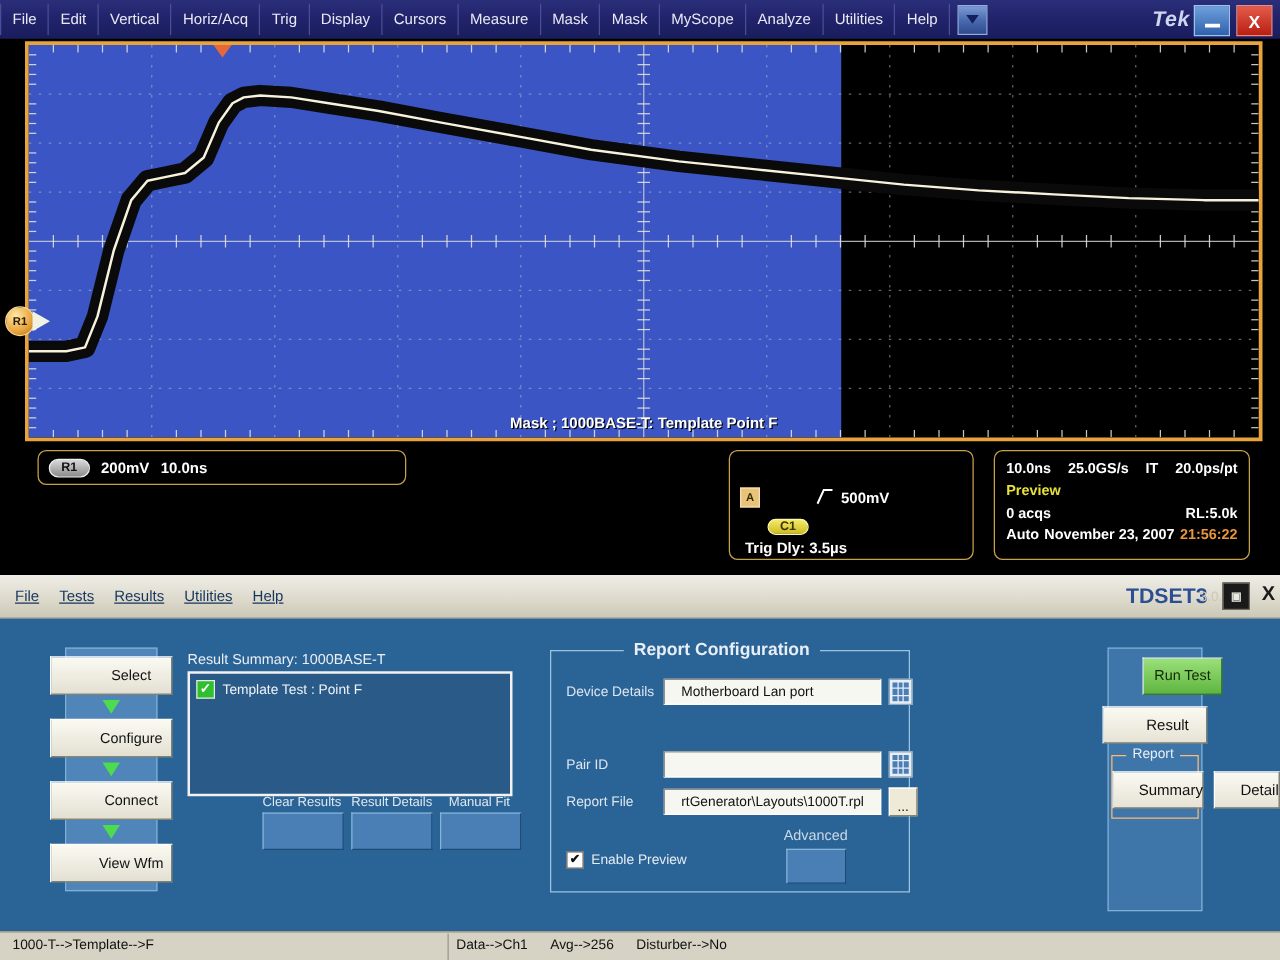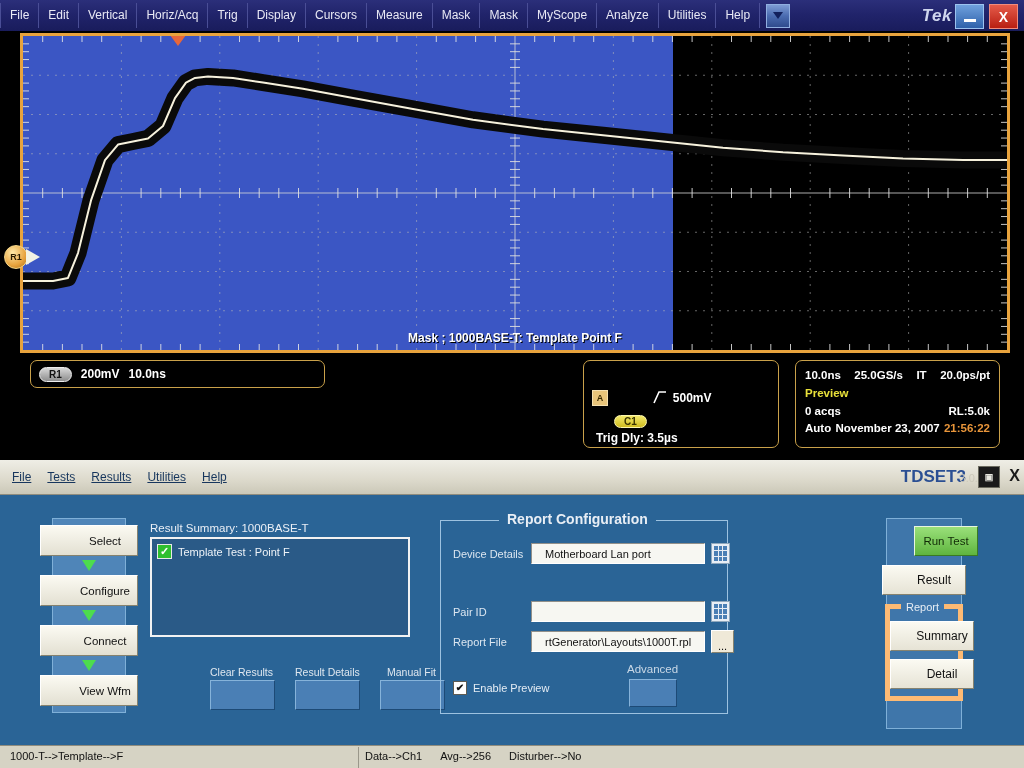--- a/index.html
+++ b/index.html
@@ -101,21 +101,21 @@
     border-top:11px solid #4ddc4d;margin:4px 0;}
 
   
   .res-panel{position:absolute;left:150px;top:522px;width:260px;}
   .res-title{color:#e9eef5;font-size:11.5px;margin-bottom:3px;}
   .res-list{height:100px;background:#2a5a87;border:2px solid #f2f2f2;padding:5px;box-sizing:border-box;}
   .res-item{display:flex;align-items:center;gap:6px;}
   .chk-green{width:13px;height:13px;background:#2fbf2f;border:1px solid #e8e8e8;
     display:flex;align-items:center;justify-content:center;color:#fff;font-size:11px;font-weight:bold;line-height:1;}
   .res-item span{color:#eef3f8;font-size:11px;}
-  .res-btnrow{position:absolute;left:210px;top:666px;display:flex;gap:22px;}
+  .res-btnrow{position:absolute;left:210px;top:636px;display:flex;gap:8px;}
   .rb{width:63px;}
   .rb-label{color:#dfe7ef;font-size:10.5px;text-align:center;margin-bottom:2px;white-space:nowrap;}
   .rb-box{width:63px;height:28px;background:#4a7fb5;border:1px solid #86b3da;
     border-right-color:#1d4a76;border-bottom-color:#1d4a76;}
 
   
   .rc-group{position:absolute;left:440px;top:520px;width:286px;height:192px;
     border:1px solid #9dc2e0;}
   .rc-legend{position:absolute;left:58px;top:-10px;background:#2a6496;padding:0 8px;
     color:#e8eef5;font-size:14px;font-weight:bold;}
@@ -141,22 +141,22 @@
   
   .rightcol{position:absolute;left:886px;top:518px;width:74px;height:202px;
     background:#3f76aa;border:1px solid #7fb0d8;display:flex;flex-direction:column;
     align-items:center;padding-top:7px;}
   .run-btn{width:62px;height:28px;background:linear-gradient(180deg,#9ae07a,#5fb53f);
     border:1px solid #e8f5e0;border-right-color:#3a7a22;border-bottom-color:#3a7a22;
     font-size:11.5px;color:#102a06;display:flex;align-items:center;justify-content:center;margin-left:44px;}
   .plain-btn{width:62px;height:28px;background:linear-gradient(180deg,#fbfaf2,#e6e3d5);
     border:1px solid #fff;border-right-color:#85826f;border-bottom-color:#85826f;
     font-size:12px;color:#111;display:flex;align-items:center;justify-content:center;padding-left:20px;}
-  .rep-group{margin-top:9px;width:68px;border:5px solid #fdba74;position:relative;
-    padding:12px 0 7px;display:flex;flex-direction:column;gap:8px;}
+  .rep-group{margin-top:9px;width:68px;border:1px solid #fdba74;position:relative;
+    padding:12px 0 7px;display:flex;flex-direction:row;align-items:center;gap:8px;}
   .rep-legend{position:absolute;left:11px;top:-8px;background:#3f76aa;padding:0 5px;
     color:#e8eef5;font-size:11px;}
   .gap9{margin-top:9px;}
 </style>
 </head>
 <body>
 
 <div id="root">
 
   <div class="scope-menubar">

